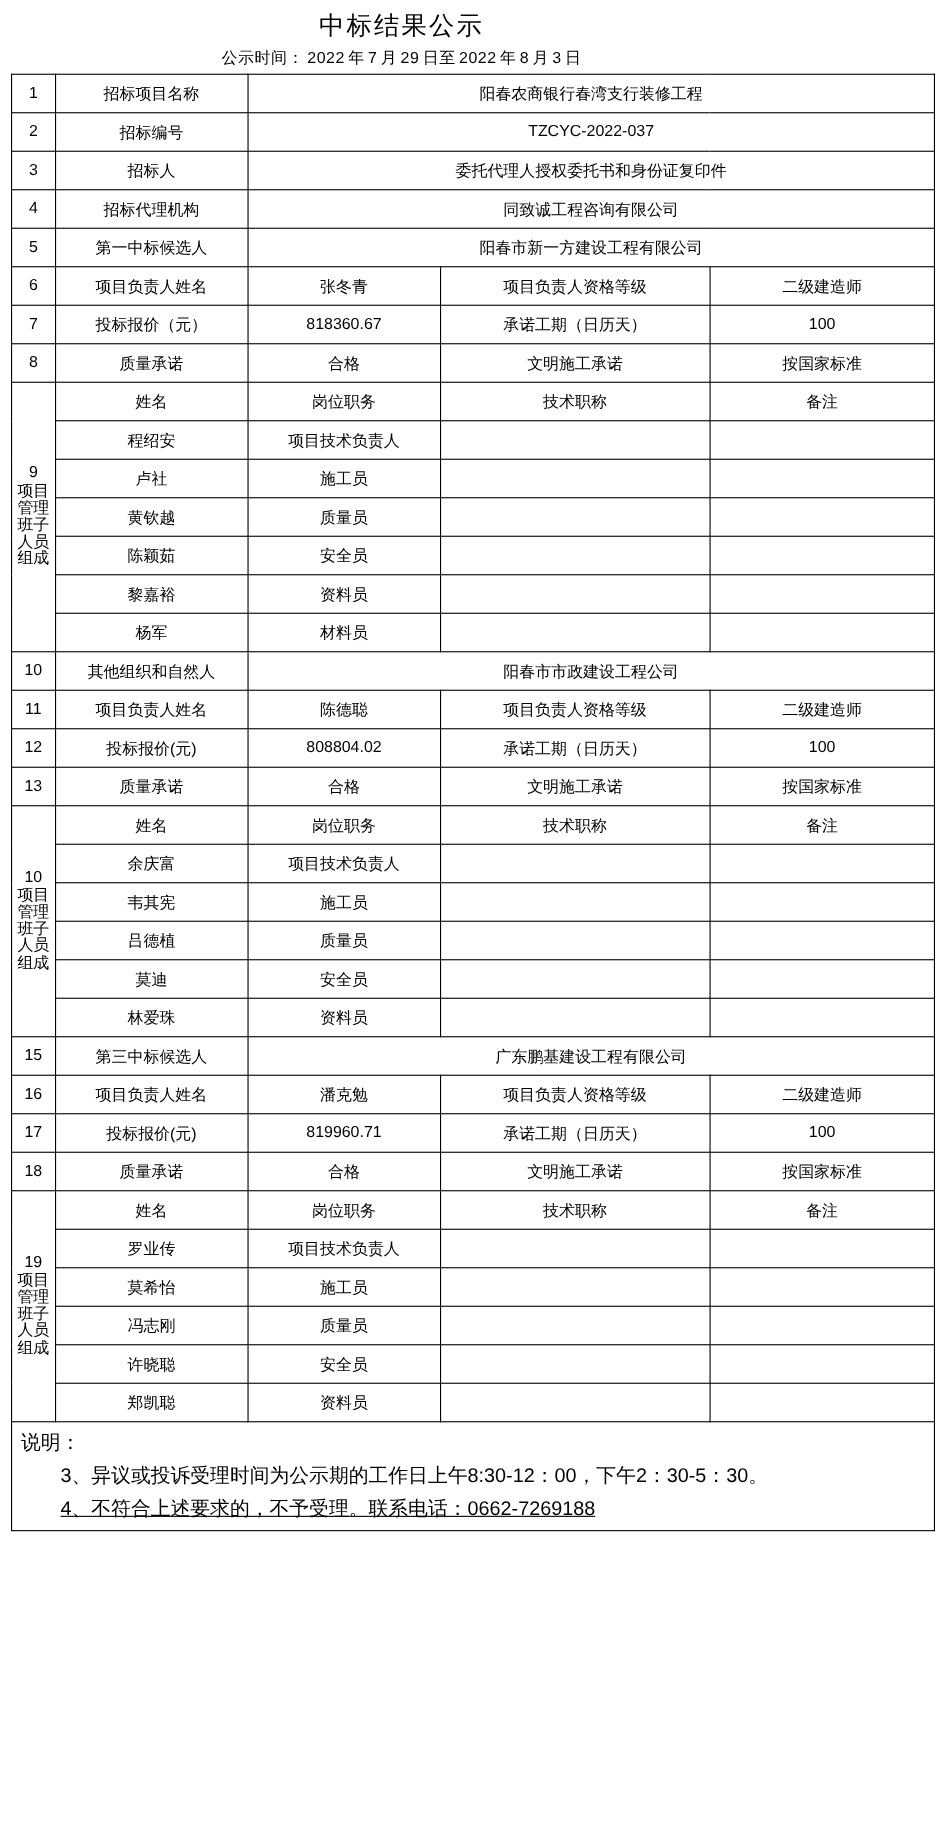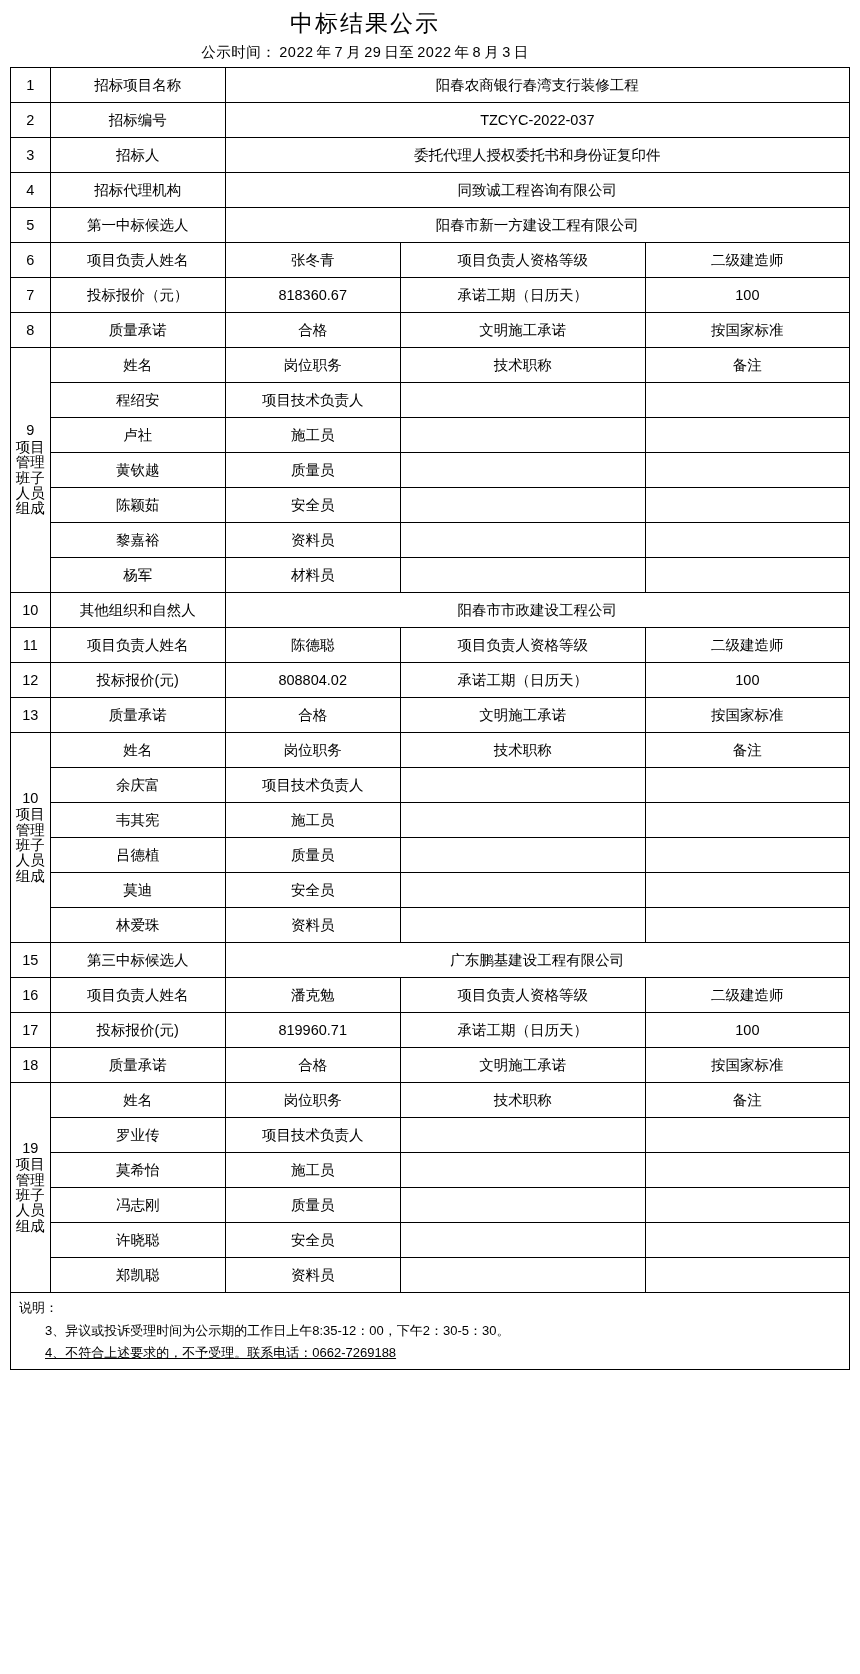--- a/index.html
+++ b/index.html
@@ -68,21 +68,21 @@
     display: block;
     word-break: break-all;
     writing-mode: initial;
   }
   .notes {
     width: 840px;
     box-sizing: border-box;
     border: 1px solid #000000;
     border-top: none;
     padding: 5px 14px 6px 8px;
-    font-size: 13px;
+    font-size: 18px;
     line-height: 1.5;
     text-align: justify;
   }
   .notes .nline {
     margin: 0 0 3px 0;
   }
   .notes .indent {
     text-indent: 2em;
   }
   .notes .last {
@@ -351,17 +351,17 @@
         <td>郑凯聪</td>
         <td>资料员</td>
         <td></td>
         <td></td>
       </tr>
     </tbody>
   </table>
 
   <div class="notes">
     <div class="nline">说明：</div>
-    <div class="nline indent">3、异议或投诉受理时间为公示期的工作日上午8:35-12：00，下午2：30-5：30。</div>
+    <div class="nline indent">3、异议或投诉受理时间为公示期的工作日上午8:30-12：00，下午2：30-5：30。</div>
     <div class="nline indent last">4、不符合上述要求的，不予受理。联系电话：0662-7269188</div>
   </div>
 
 </div>
 
 </body></html>

